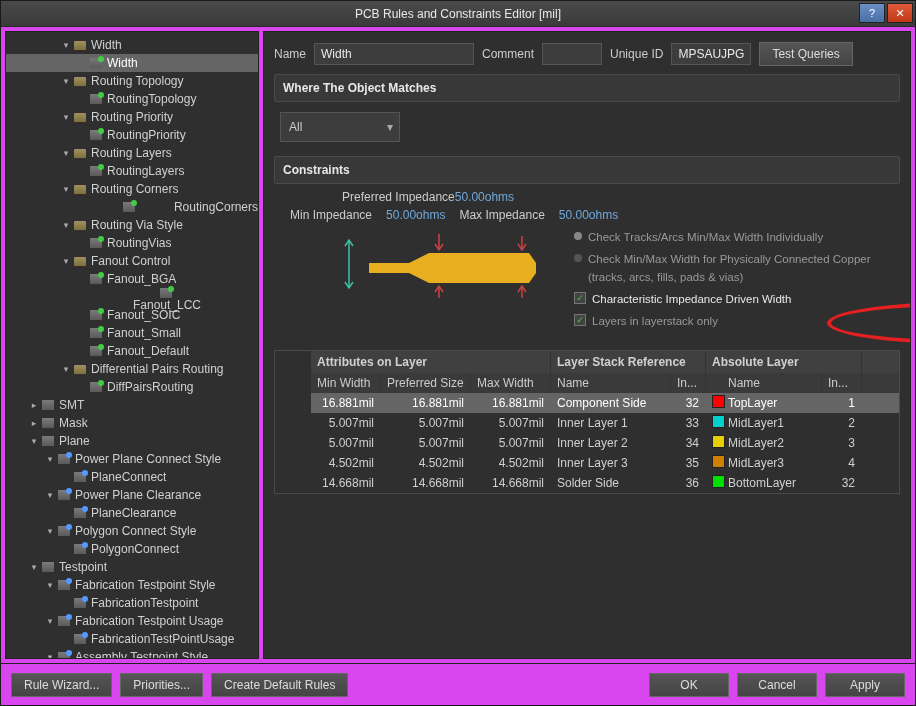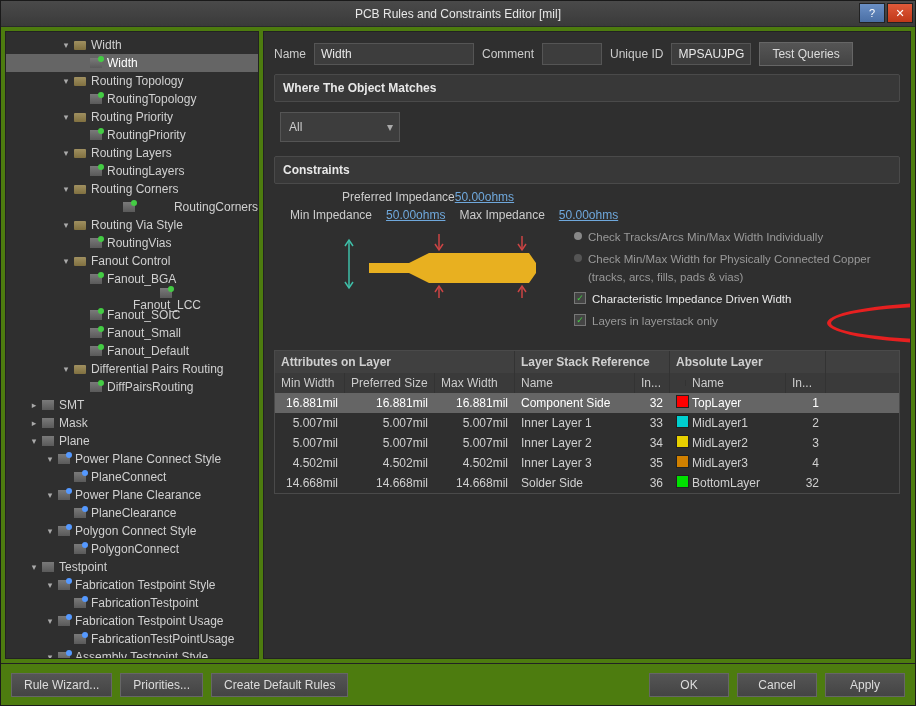--- a/index.html
+++ b/index.html
@@ -9,21 +9,21 @@
   background: #3a3a3a;
   color: #d0d0d0;
   width: 916px;
   height: 706px;
   overflow: hidden;
   position: relative;
 }
 .window {
   width: 916px;
   height: 706px;
-  background: #4d7c0f;
+  background: #d946ef;
   border: 1px solid #1a1a1a;
   display: flex;
   flex-direction: column;
 }
 .titlebar {
   height: 26px;
   background: linear-gradient(#4a4a4a, #3a3a3a);
   display: flex;
   align-items: center;
   justify-content: center;
@@ -155,21 +155,21 @@
   align-items: center;
   min-width: 120px;
 }
 .dropdown::after {
   content: "▾";
   position: absolute;
   right: 6px;
   color: #aaa;
 }
 .impedance-row { display:flex; margin: 6px 0 4px 68px; align-items:center;}
-.imp-val { color: #6fa8dc; text-decoration: underline; }
+.imp-val { color: #6fa8dc; }
 .diagram {
   position: relative;
   width: 240px;
   height: 70px;
   margin: 6px 0 10px 40px;
 }
 .checks { margin-left: 300px; margin-top:-80px; font-size:11.5px; color:#999; line-height:18px; }
 .checks .chk { display:flex; gap:6px; align-items:flex-start; margin-bottom:4px; }
 .checks .bullet { width:8px; height:8px; border-radius:50%; background:#888; margin-top:4px; flex-shrink:0; }
 .checks .box { width:12px; height:12px; border:1px solid #777; background:#444; margin-top:2px; flex-shrink:0; display:flex; align-items:center; justify-content:center; font-size:9px; color:#4c4;}
@@ -180,20 +180,21 @@
   border-radius: 50%;
   width: 270px;
   height: 42px;
   left: 563px;
   top: 270px;
   pointer-events: none;
 }
 .grid {
   border: 1px solid #4a4a4a;
   margin-top: 20px;
+  padding-left: 36px;
 }
 .grid-header, .grid-subheader, .grid-row {
   display: grid;
   grid-template-columns: 70px 90px 80px 120px 35px 16px 100px 40px;
   align-items: center;
 }
 .grid-header { background: #404040; font-weight:bold; }
 .grid-header > div { padding: 4px 6px; border-right:1px solid #333; }
 .grid-subheader { background: #3a3a3a; }
 .grid-subheader > div { padding: 3px 6px; border-right:1px solid #333; color:#ccc; }

